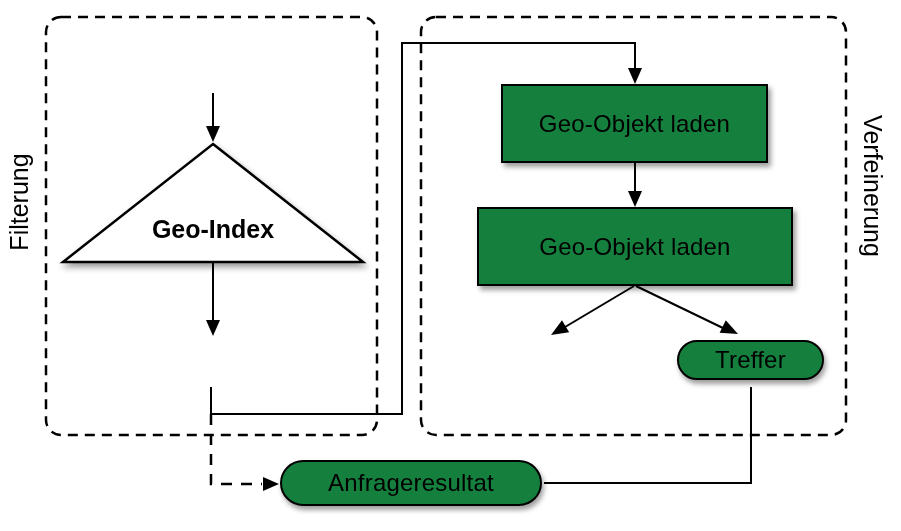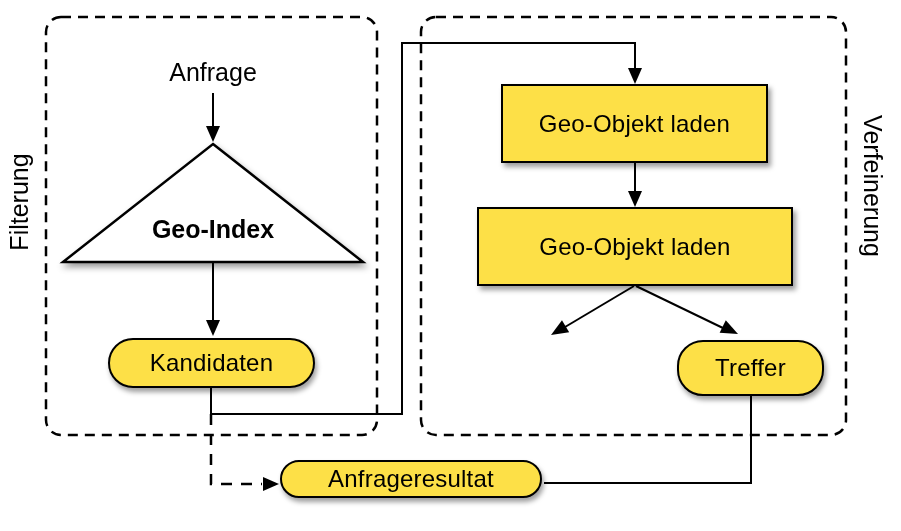--- a/index.html
+++ b/index.html
@@ -19,21 +19,21 @@
   #wires {
     position: absolute;
     left: 0; top: 0;
     width: 901px; height: 531px;
   }
   .node {
     position: absolute;
     display: flex;
     align-items: center;
     justify-content: center;
-    background: #fde047;
+    background: #15803d;
     border: 2.5px solid #000;
     font-size: 24px;
     letter-spacing: 0.2px;
     white-space: nowrap;
     box-sizing: border-box;
   }
   .rect-node {
     box-shadow: 3px 4px 5px rgba(0,0,0,0.38);
   }
   .stadium-node {
@@ -100,28 +100,26 @@
 
     <polyline points="211,414 211,484 262,484" fill="none" stroke="#000" stroke-width="2.5" stroke-dasharray="11 9"></polyline>
     <polygon points="279,484 263,477 263,491" fill="#000"></polygon>
 
     <polyline points="751,387 751,483 544,483" fill="none" stroke="#000" stroke-width="2"></polyline>
   </svg>
 
   <div class="phase-label" id="label-filterung">Filterung</div>
   <div class="phase-label" id="label-verfeinerung">Verfeinerung</div>
 
-  <div class="text-node" style="left:133px; top:55px; width:160px; height:34px;">Anfrage</div>
 
   <div class="text-node" style="left:113px; top:212px; width:200px; height:34px;font-weight:bold;">Geo-Index</div>
 
-  <div class="node stadium-node" style="left:108px; top:338px; width:207px; height:50px;">Kandidaten</div>
 
   <div class="node rect-node" style="left:501px; top:84px; width:267px; height:79px;">Geo-Objekt laden</div>
 
   <div class="node rect-node" style="left:477px; top:207px; width:316px; height:79px;">Geo-Objekt laden</div>
 
 
-  <div class="node stadium-node" style="left:677px; top:340px; width:147px; height:56px;">Treffer</div>
+  <div class="node stadium-node" style="left:677px; top:340px; width:147px; height:40px;">Treffer</div>
 
-  <div class="node stadium-node" style="left:280px; top:460px; width:262px; height:38px;">Anfrageresultat</div>
+  <div class="node stadium-node" style="left:280px; top:460px; width:262px; height:46px;">Anfrageresultat</div>
 
 </div>
 
 </body></html>

